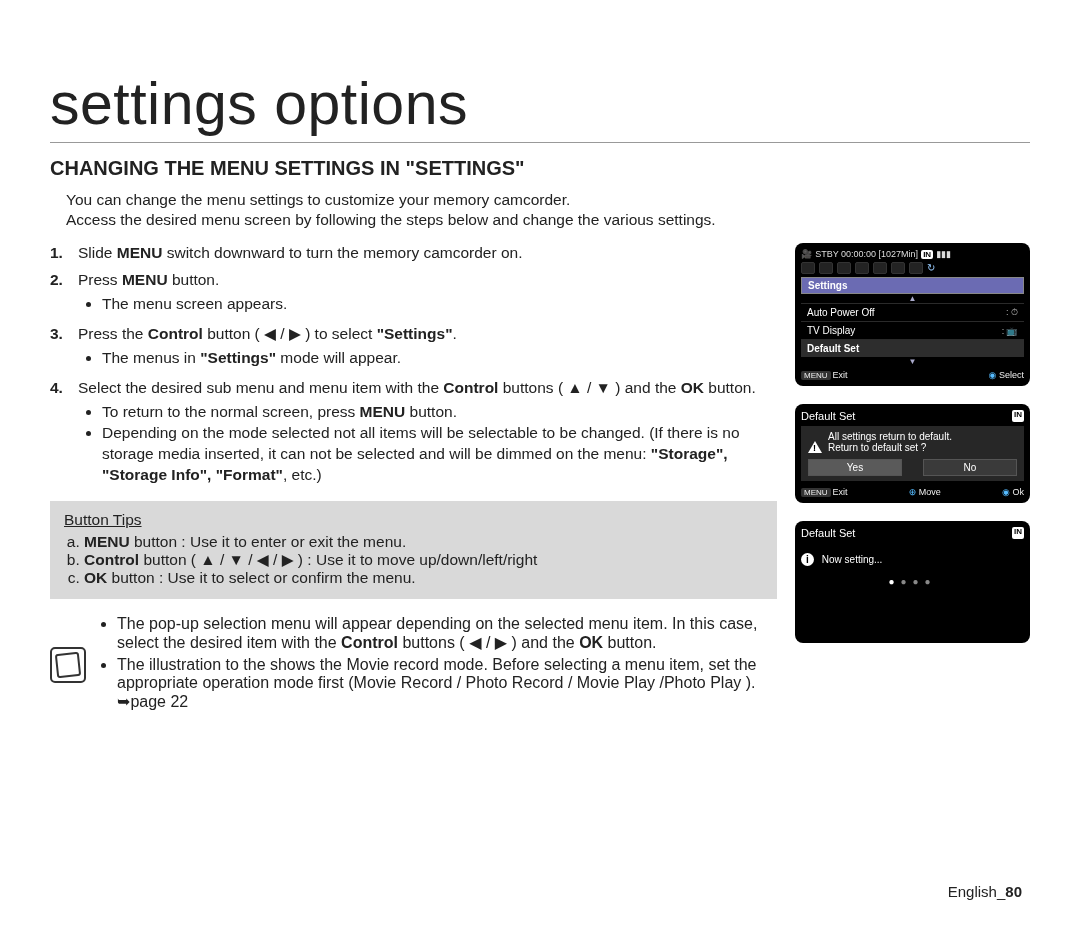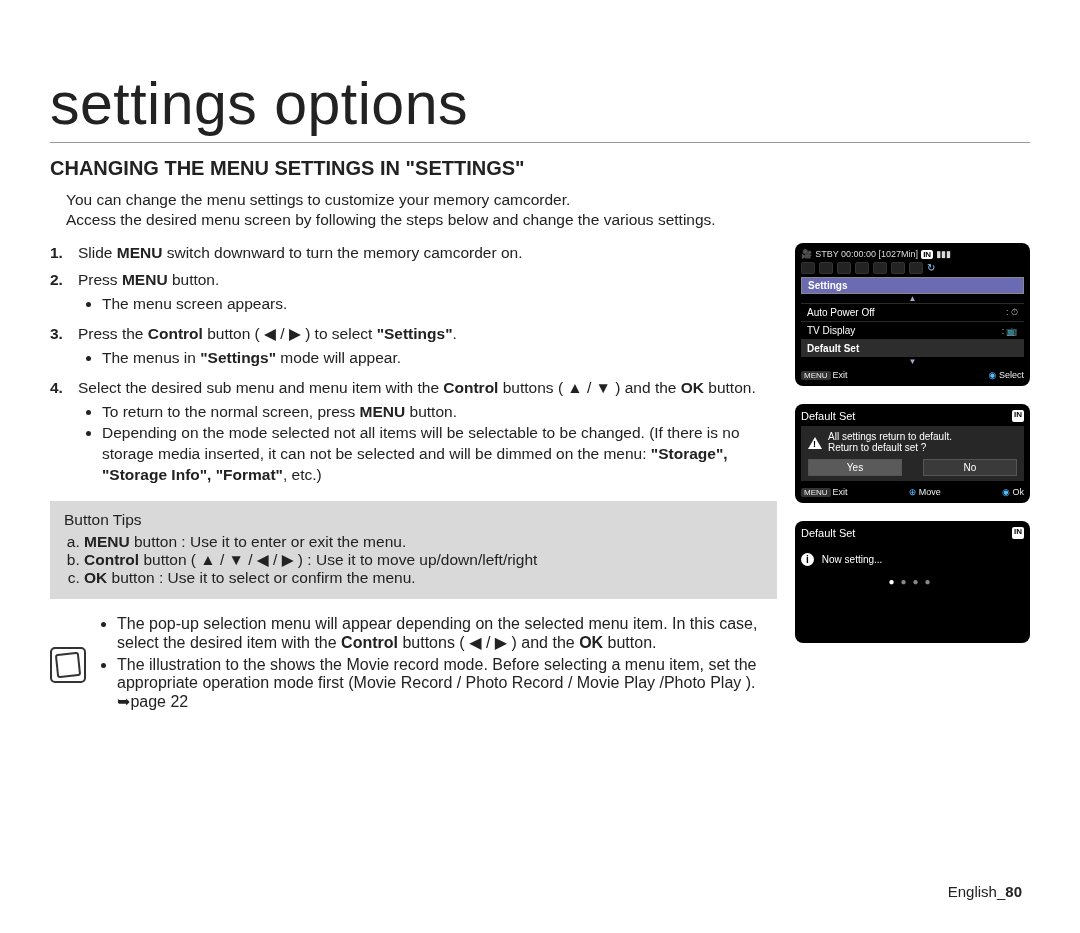--- a/index.html
+++ b/index.html
@@ -61,21 +61,21 @@
     margin: 3px 0 3px 24px;
     padding: 0;
   }
   ul.bullets li { margin: 1px 0; }
   .tips {
     background: #d9d9d9;
     padding: 10px 14px 12px 14px;
     margin-top: 12px;
     font-size: 15.5px;
   }
-  .tips-title { margin-bottom: 4px; }
+  .tips-title { margin-bottom: 4px; text-decoration: underline; }
   .tips ol {
     list-style: lower-alpha;
     margin: 0 0 0 20px;
     padding: 0;
   }
   .note {
     display: flex;
     gap: 13px;
     margin-top: 16px;
     font-size: 16px;
@@ -186,21 +186,21 @@
   }
   .dlg {
     background:#272727;
     padding:5px 7px;
     font-size:10px;
     margin:4px 0 6px 0;
   }
   .dlg .warn {
     display:flex;
     gap:6px;
-    align-items:center;
+    align-items:flex-end;
   }
   .dlg .warn .tri {
     width:0;height:0;
     border-left:7px solid transparent;
     border-right:7px solid transparent;
     border-bottom:12px solid #fff;
     position:relative;
     margin-top:2px;
   }
   .dlg .warn .tri::after{

